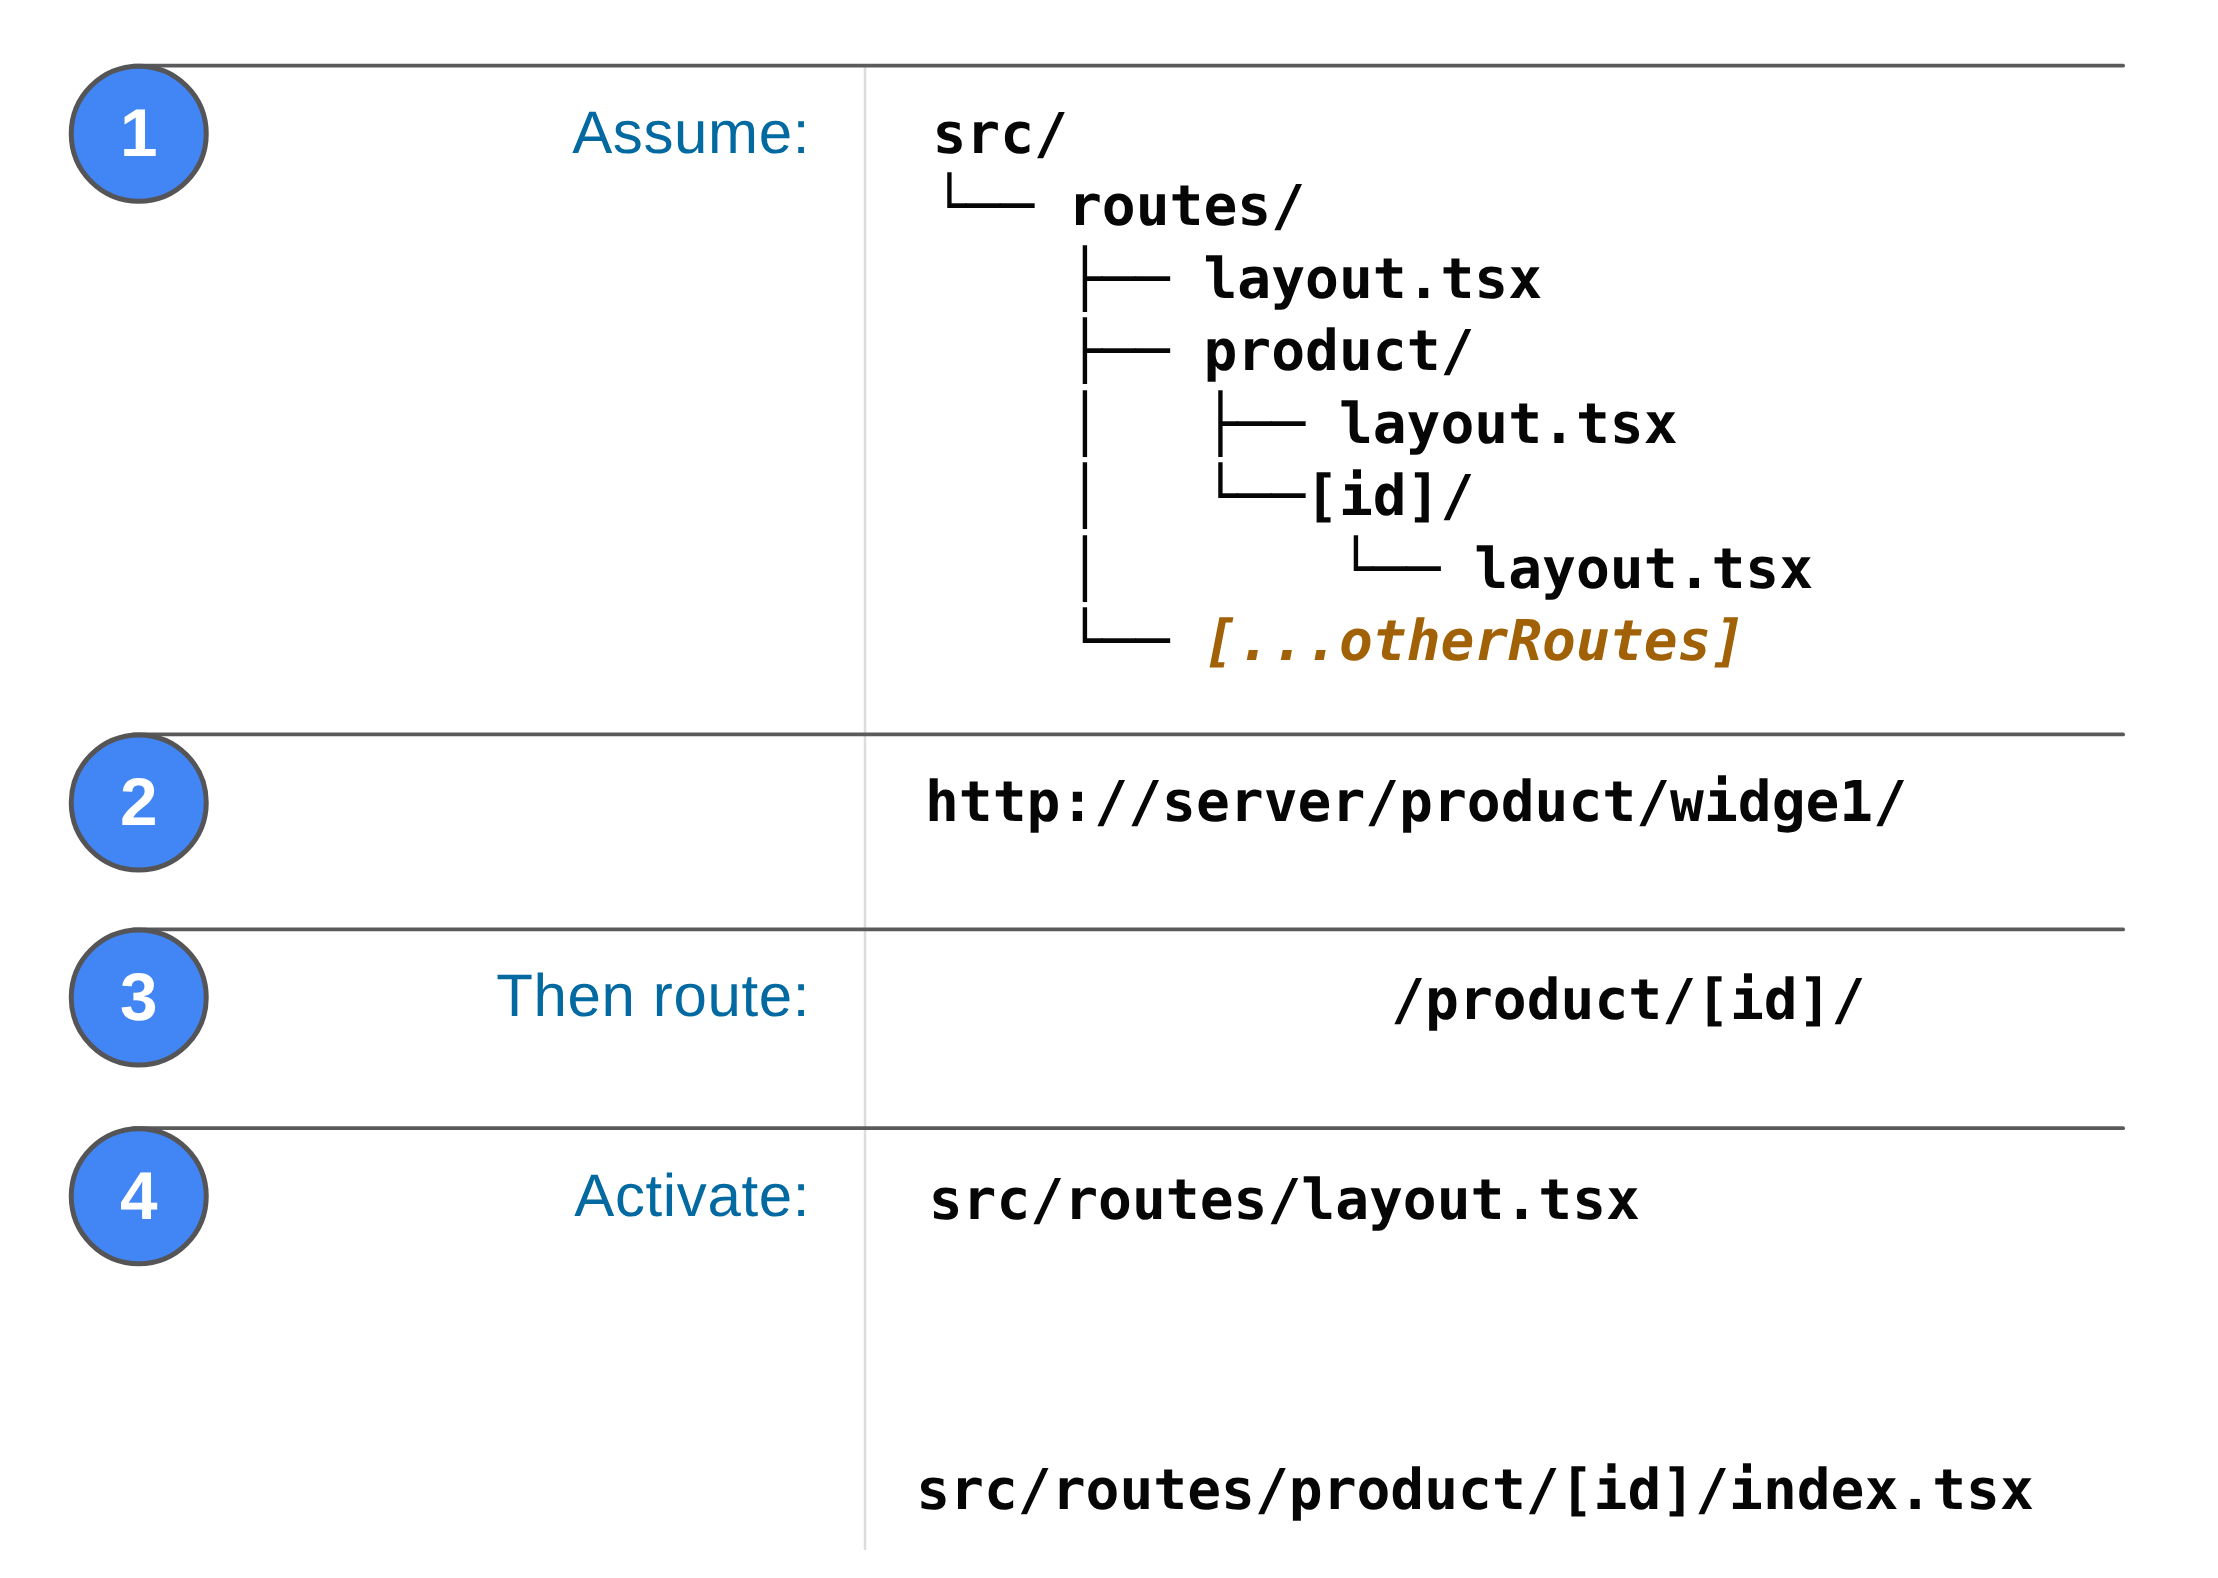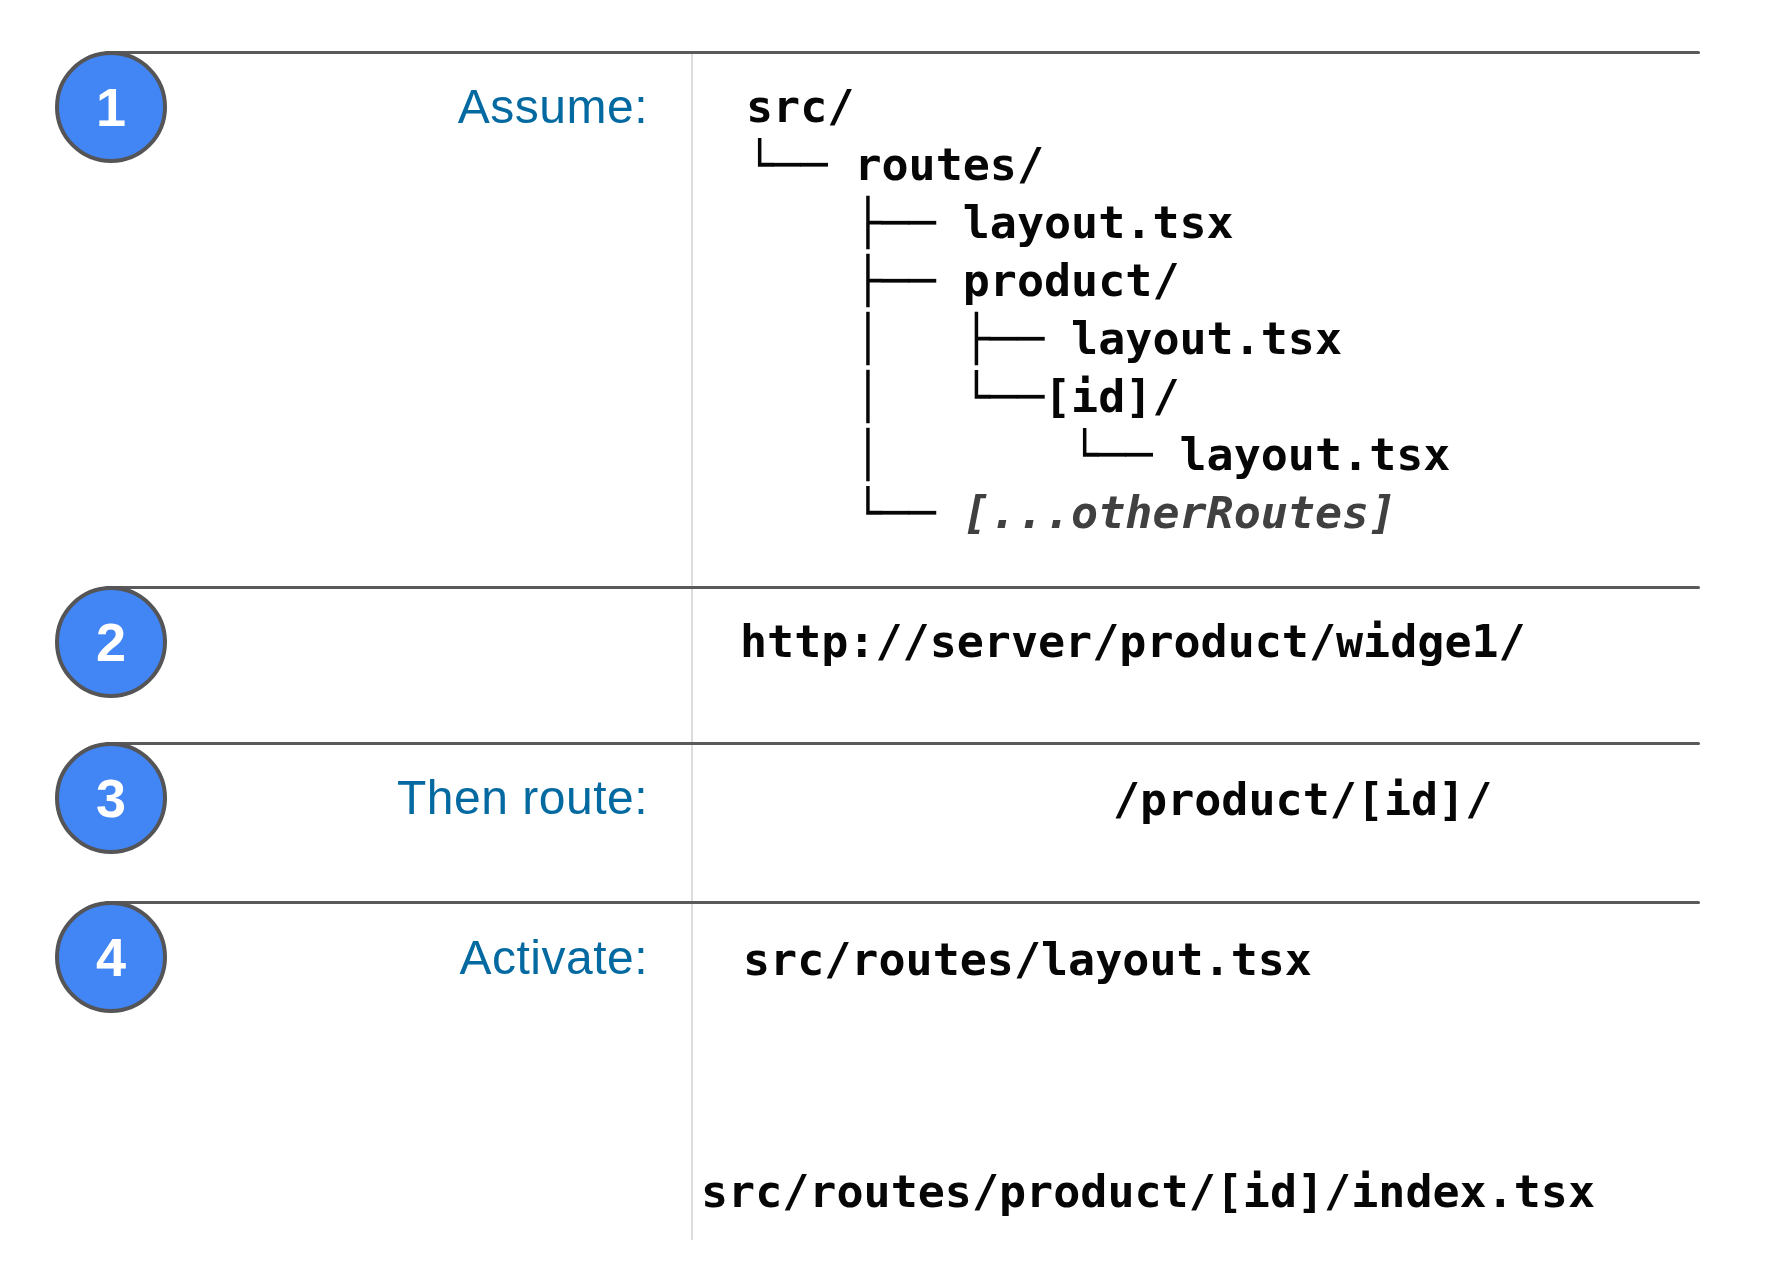--- a/index.html
+++ b/index.html
@@ -64,22 +64,22 @@
   <div class="rowlabel" style="top:764px">Then route:</div>
   <div class="rowlabel" style="top:924px">Activate:</div>
 
   <pre class="code" id="file-tree" style="left:746px; top:78px"><span class="prefix"></span><span class="">src/</span>
 <span class="prefix">└── </span><span class="">routes/</span>
 <span class="prefix">    ├── </span><span class="">layout.tsx</span>
 <span class="prefix">    ├── </span><span class="">product/</span>
 <span class="prefix">    │   ├── </span><span class="">layout.tsx</span>
 <span class="prefix">    │   └──</span><span class="">[id]/</span>
 <span class="prefix">    │       └── </span><span class="">layout.tsx</span>
-<span class="prefix">    └── </span><span class="muted" style="color: #404040;">[...otherRoutes]</span></pre>
+<span class="prefix">    └── </span><span class="muted" style="color: #a16207;">[...otherRoutes]</span></pre>
 
   <pre class="code" style="left:740px; top:613px">http://server/product/widge1/</pre>
 
   <pre class="code" style="left:743px; top:931px">src/routes/layout.tsx</pre>
 
   <pre class="code" style="left:1113px; top:771px">/product/[id]/</pre>
-  <pre class="code" style="left:701px; top:1163px">src/routes/product/[id]/index.tsx</pre>
+  <pre class="code" style="left:733px; top:1163px">src/routes/product/[id]/index.tsx</pre>
 
 </div>
 
 </body></html>

